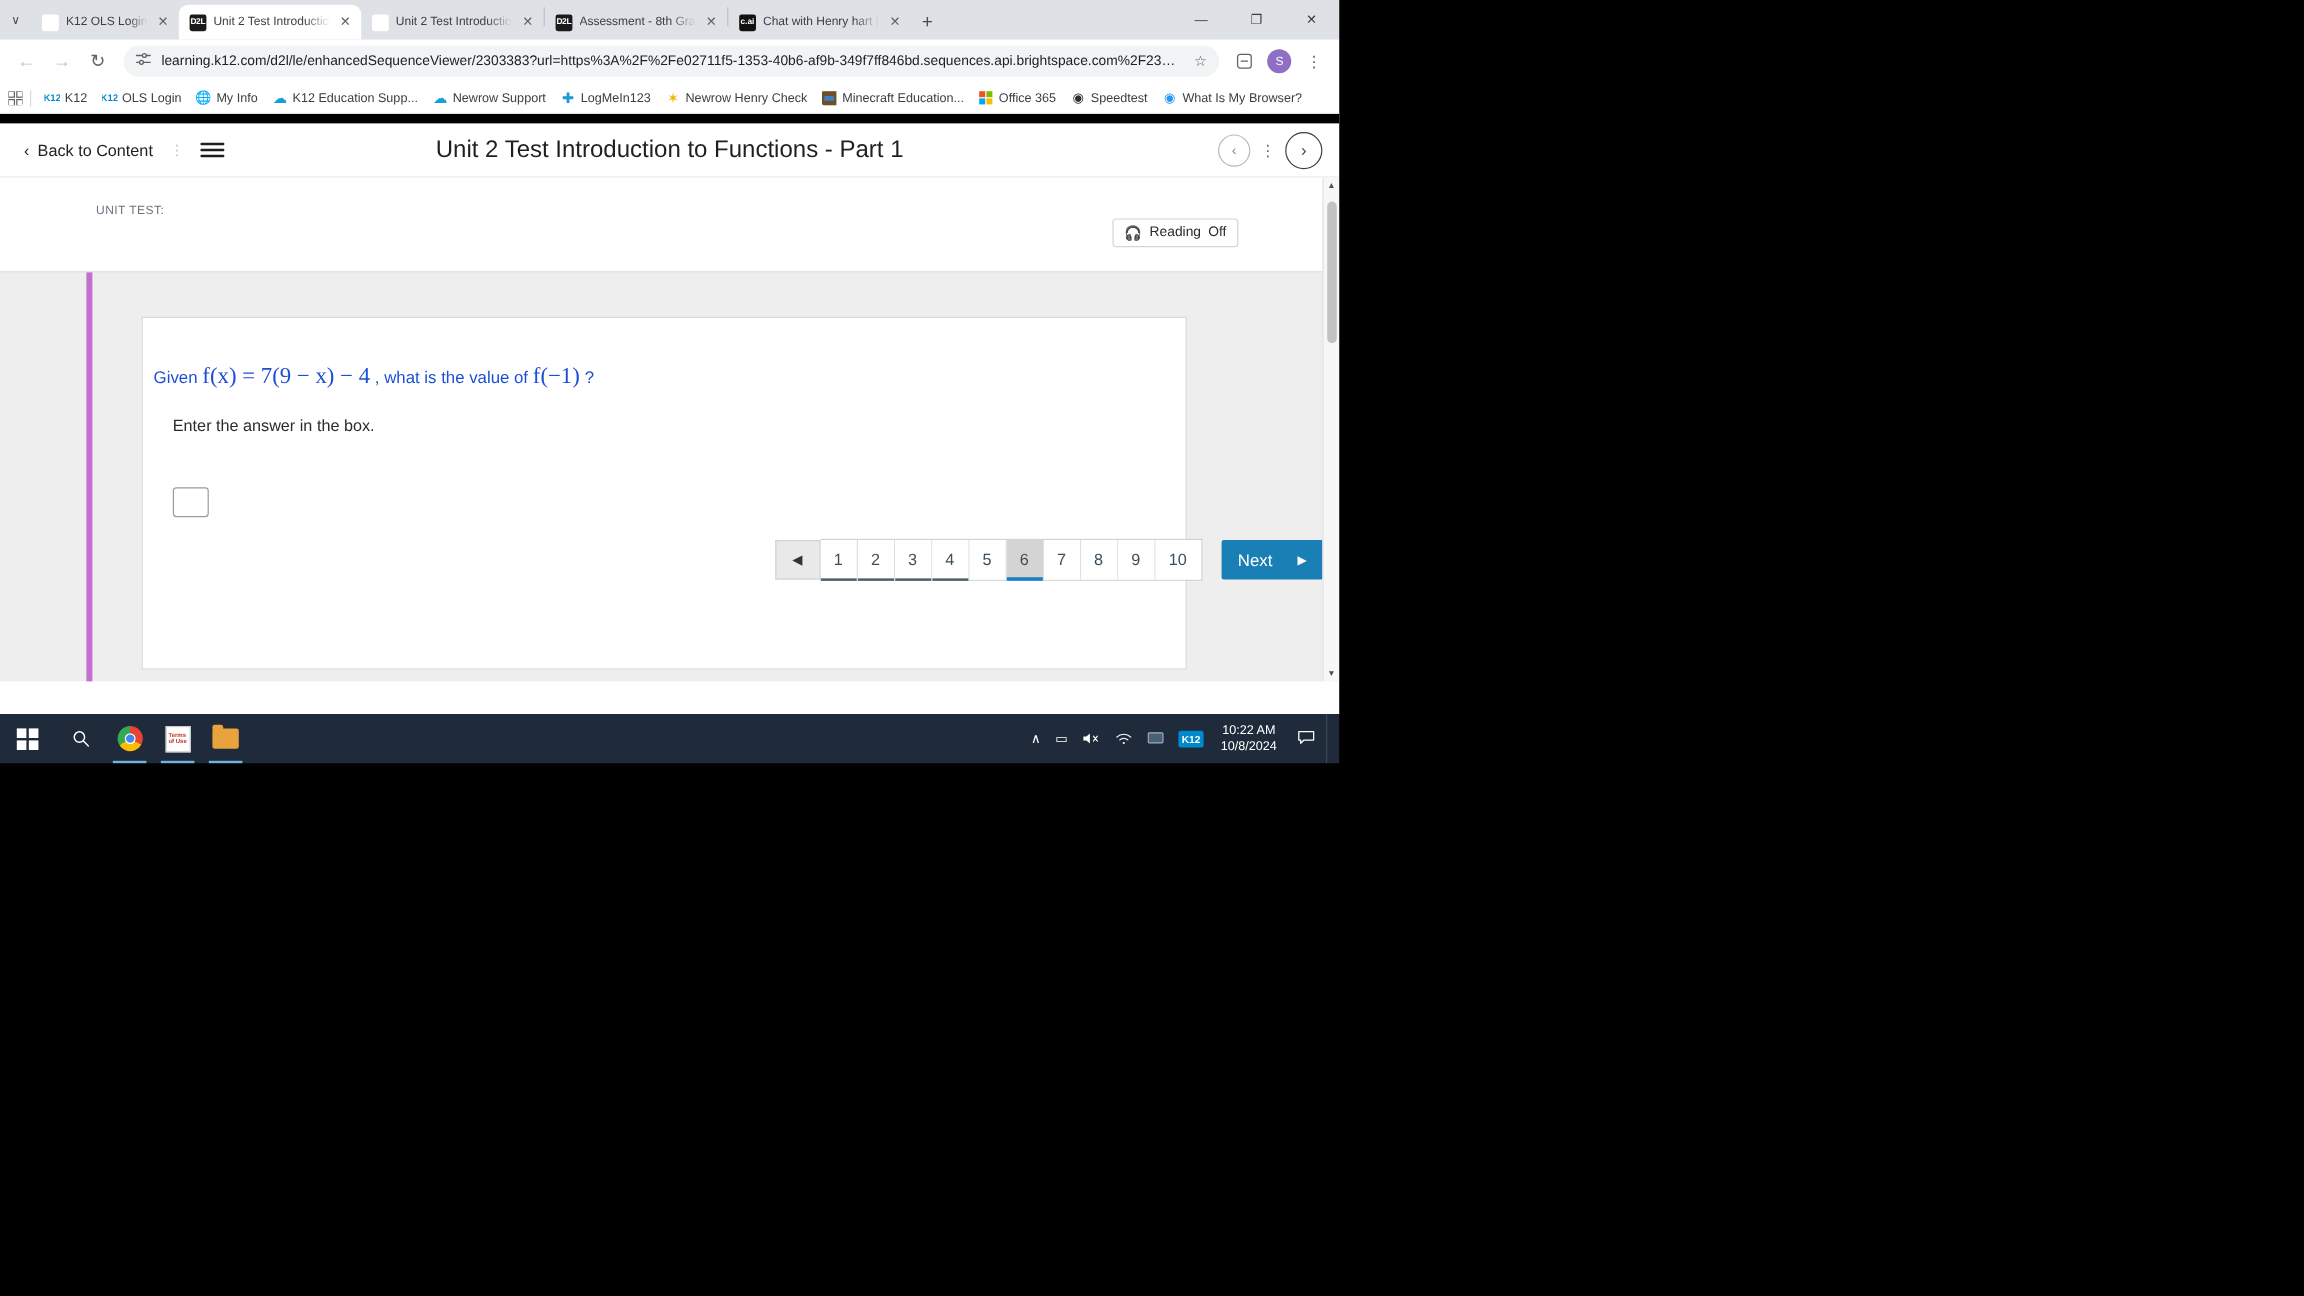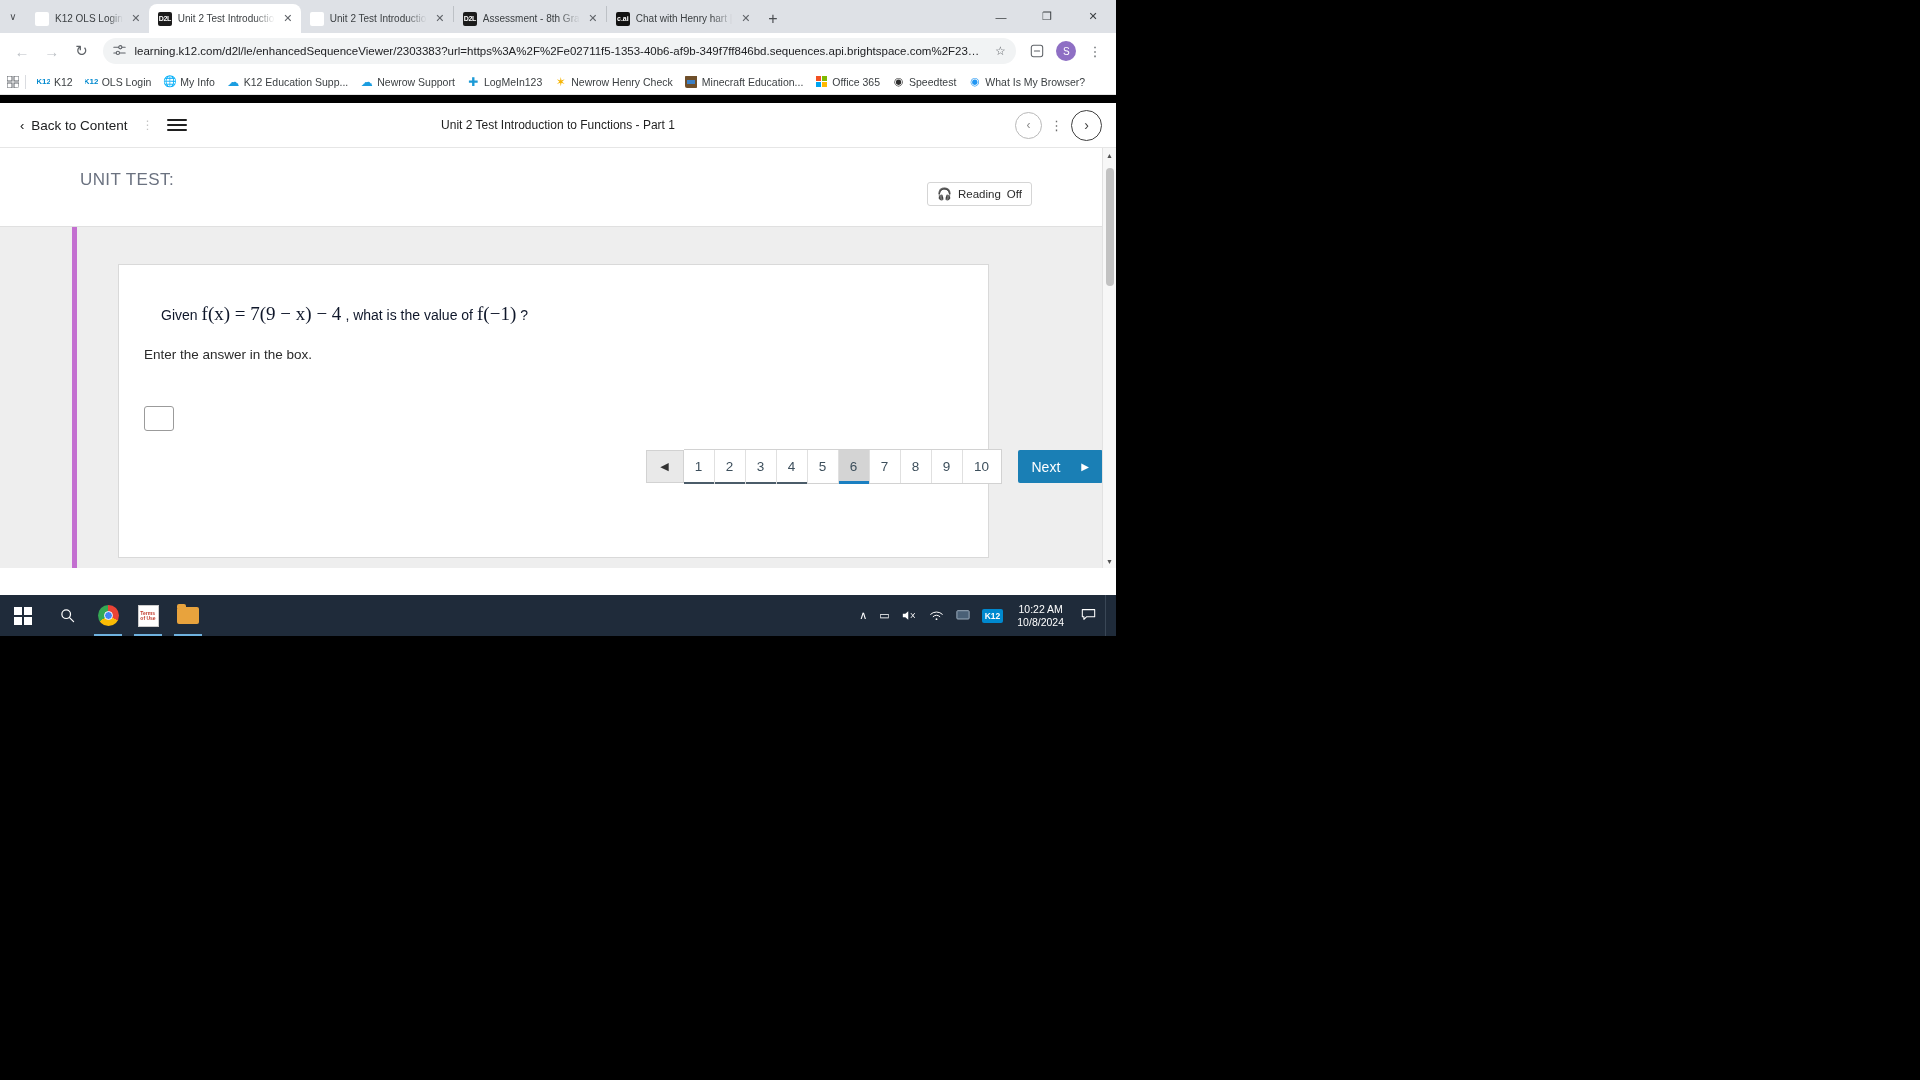--- a/index.html
+++ b/index.html
@@ -107,48 +107,48 @@
     border-bottom:1px solid #e6e6e6;
   }
   .backcontent { display:flex; align-items:center; gap:7px; margin-left:20px;
     font-size:13.5px; color:#202122; }
   .backcontent .chev { font-size:13px; }
   .vdots { margin:0 14px; color:#c4c4c4; font-size:12px; letter-spacing:0; line-height:9px; }
   .hamburger { display:flex; flex-direction:column; gap:3px; width:20px; }
   .hamburger span { display:block; height:2px; background:#1f1f1f; border-radius:1px; }
   .d2l-title {
     position:absolute; left:50%; transform:translateX(-50%);
-    font-size:12px; color:#1f1f1f;
+    font-size:20px; color:#1f1f1f;
   }
   .d2l-right { position:absolute; right:14px; display:flex; align-items:center; gap:6px; }
   .circlebtn { width:27px; height:27px; border-radius:50%; border:1.5px solid #b9b9b9;
     display:flex; align-items:center; justify-content:center; font-size:12px; color:#8a8a8a; }
   .circlebtn.dark { width:31px; height:31px; border-color:#3f3f3f; color:#3f3f3f; font-size:14px; }
 
   
   .d2l-body { position:relative; height:420px; background:#fff; overflow:hidden; }
   .content-head { padding:22px 0 0 80px; }
-  .unitlabel { font-size:17px; color:#6b7280; letter-spacing:.4px; }
+  .unitlabel { font-size:10px; color:#6b7280; letter-spacing:.4px; }
   .unittitle { font-size:22px; color:#0b8bc4; font-weight:400; margin-top:7px;
     font-family:"Liberation Serif", serif; }
   .reading-toggle {
     position:absolute; right:84px; top:34px;
     border:1px solid #d5d5d5; border-radius:3px; background:#fff;
     display:flex; align-items:center; gap:6px; padding:4px 9px; font-size:11.5px; color:#2b2b2b;
   }
   .reading-toggle .hp { color:#0b8bc4; font-size:12px; }
 
   .grayzone { position:absolute; left:0; right:0; top:78px; bottom:0; background:#eeeeee;
     border-top:1px solid #e0e0e0; }
   .purplebar { position:absolute; left:72px; top:0; bottom:0; width:5px; background:#c36fd0; }
   .questioncard {
     position:absolute; left:118px; right:127px; top:37px; bottom:10px;
     background:#fff; border:1px solid #d9d9d9;
   }
-  .qtext { padding:38px 0 0 42px; font-size:14px; color:#0f172a; }
+  .qtext { padding:38px 0 0 9px; font-size:14px; color:#1d4ed8; }
   .mathline { display:flex; align-items:baseline; gap:4px; flex-wrap:wrap; }
   .mn { font-family:"Liberation Serif", serif; font-size:19px; }
   .qsub { margin:22px 0 0 25px; font-size:13.5px; color:#2b2b2b; }
   .answerbox { margin:44px 0 0 25px; width:30px; height:25px; border:1px solid #9b9b9b;
     border-radius:3px; background:#fff; }
 
   .pager { position:absolute; right:13px; bottom:84px; display:flex; align-items:center; }
   .pagerprev { width:38px; height:33px; background:#e9e9e9; border:1px solid #d2d2d2;
     display:flex; align-items:center; justify-content:center; font-size:11px; color:#333; }
   .pagelist { display:flex; border:1px solid #d2d2d2; border-left:none; }

